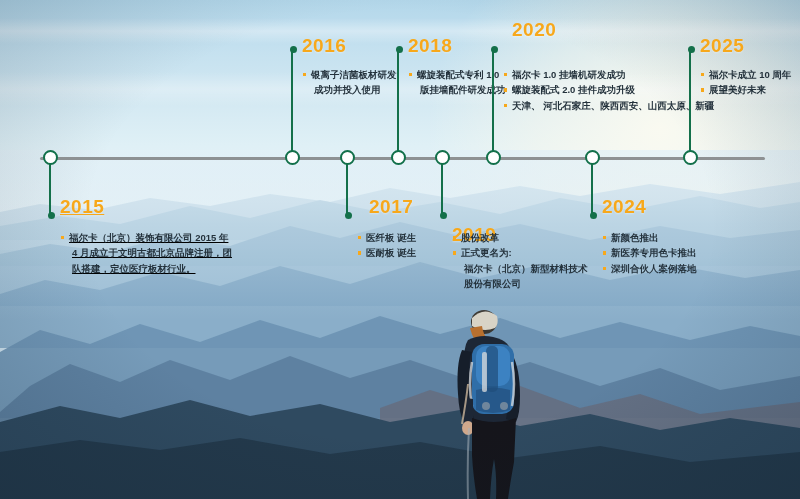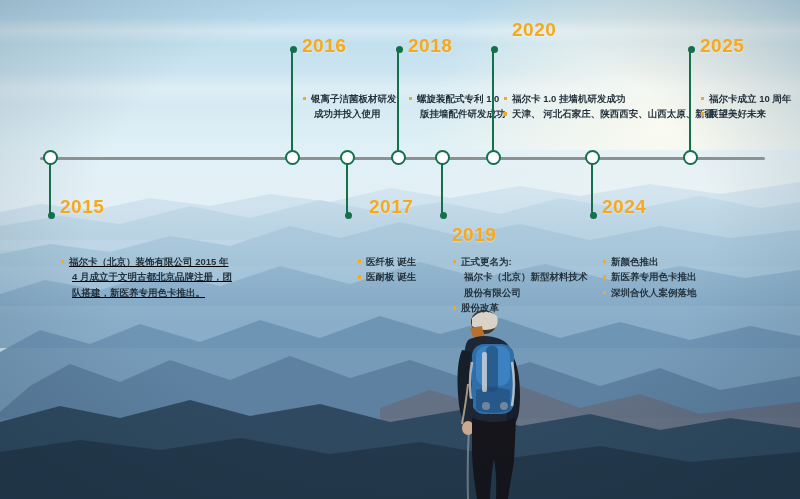--- a/index.html
+++ b/index.html
@@ -41,21 +41,21 @@
   .axis{position:absolute;left:40px;top:157px;width:725px;height:3px;
         background:#8e9193;border-radius:2px;}
   .node{position:absolute;top:0;left:0;}
   .stem{position:absolute;width:2px;background:#14704a;}
   .dot-end{position:absolute;width:7px;height:7px;border-radius:50%;background:#14704a;margin-left:-2.5px;}
   .ring{position:absolute;width:15px;height:15px;border-radius:50%;
         border:2.4px solid #12704a;background:#ffffff;box-sizing:border-box;}
   .year{position:absolute;font-size:19px;font-weight:bold;color:#f7a81b;
         letter-spacing:.5px;line-height:1;white-space:nowrap;
         text-shadow:0 1px 2px rgba(255,255,255,.35);}
-  .facts{position:absolute;white-space:nowrap;margin-top:24px;}
+  .facts{position:absolute;white-space:nowrap;}
   .fact{position:relative;font-size:9.5px;color:#24323c;line-height:1.62;
         padding-left:9px;font-weight:bold;}
   .fact::before{content:"";position:absolute;left:1px;top:6px;width:3.4px;height:3.4px;
         background:#f7a81b;}
   .fact .cont{display:block;padding-left:3px;}
 </style>
 </head>
 <body>
 
 <div id="stage">
@@ -114,23 +114,23 @@
 
   <div class="haze"></div>
   <div class="vignette"></div>
 
   <div class="axis"></div>
   <div id="nodes">
       <div class="node">
         <div class="stem" style="left: 49px; top: 158px; height: 57px;"></div>
         <div class="dot-end" style="left: 50px; top: 212px;"></div>
         <div class="ring" style="left: 42.5px; top: 150px;"></div>
-        <div class="year" style="left: 60px; top: 197px;">2015</div>
+        <div class="year" style="left: 60px; top: 197px; text-decoration: underline;">2015</div>
         <div class="facts" style="left: 60px; top: 230px; text-decoration: underline;">
-          <div class="fact"><span>福尔卡（北京）装饰有限公司 2015 年</span><span class="cont">4 月成立于文明古都北京品牌注册，团</span><span class="cont">队搭建，新医养专用色卡推出。</span></div>
+          <div class="fact"><span>福尔卡（北京）装饰有限公司 2015 年</span><span class="cont">4 月成立于文明古都北京品牌注册，团</span><span class="cont">队搭建，定位医疗板材行业。</span></div>
         </div>
       </div>
       <div class="node">
         <div class="stem" style="left: 291px; top: 50px; height: 108px;"></div>
         <div class="dot-end" style="left: 292px; top: 46px;"></div>
         <div class="ring" style="left: 284.5px; top: 150px;"></div>
         <div class="year" style="left: 302px; top: 36px;">2016</div>
         <div class="facts" style="left: 302px; top: 67px;">
           <div class="fact"><span>银离子洁菌板材研发</span><span class="cont">成功并投入使用</span></div>
         </div>
@@ -153,31 +153,32 @@
         <div class="facts" style="left: 408px; top: 67px;">
           <div class="fact"><span>螺旋装配式专利 1.0</span><span class="cont">版挂墙配件研发成功</span></div>
         </div>
       </div>
       <div class="node">
         <div class="stem" style="left: 441px; top: 158px; height: 57px;"></div>
         <div class="dot-end" style="left: 442px; top: 212px;"></div>
         <div class="ring" style="left: 434.5px; top: 150px;"></div>
         <div class="year" style="left: 452px; top: 197px; margin-top: 28px;">2019</div>
         <div class="facts" style="left: 452px; top: 230px;">
+          <div class="fact"><span>股份改革</span></div>
           <div class="fact"><span>正式更名为:</span><span class="cont">福尔卡（北京）新型材料技术</span><span class="cont">股份有限公司</span></div>
-          <div class="fact"><span>股份改革</span></div>
         </div>
       </div>
       <div class="node">
         <div class="stem" style="left: 492px; top: 50px; height: 108px;"></div>
         <div class="dot-end" style="left: 493px; top: 46px;"></div>
         <div class="ring" style="left: 485.5px; top: 150px;"></div>
         <div class="year" style="left: 503px; top: 20px; margin-left: 9px;">2020</div>
         <div class="facts" style="left: 503px; top: 67px;">
           <div class="fact"><span>福尔卡 1.0 挂墙机研发成功</span></div>
+          <div class="fact"><span>螺旋装配式 2.0 挂件成功升级</span></div>
           <div class="fact"><span>天津、 河北石家庄、陕西西安、山西太原、新疆</span></div>
         </div>
       </div>
       <div class="node">
         <div class="stem" style="left: 591px; top: 158px; height: 57px;"></div>
         <div class="dot-end" style="left: 592px; top: 212px;"></div>
         <div class="ring" style="left: 584.5px; top: 150px;"></div>
         <div class="year" style="left: 602px; top: 197px;">2024</div>
         <div class="facts" style="left: 602px; top: 230px;">
           <div class="fact"><span>新颜色推出</span></div>

